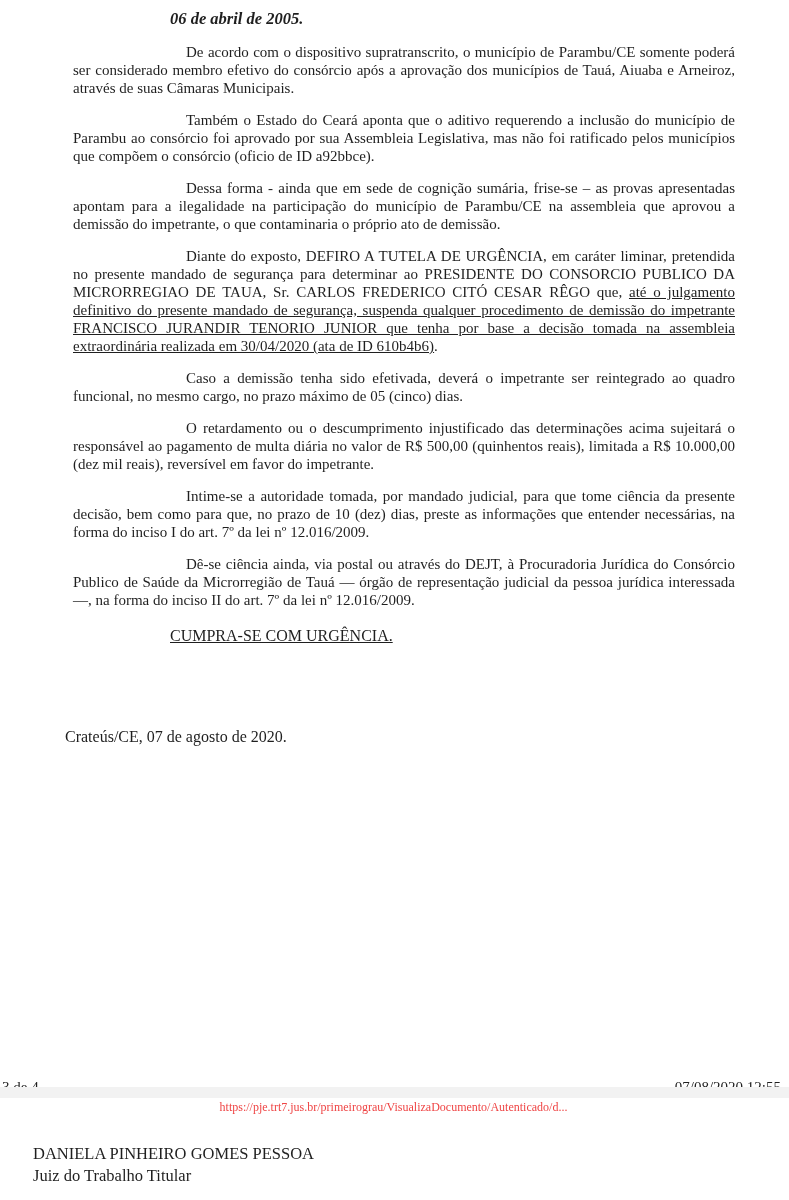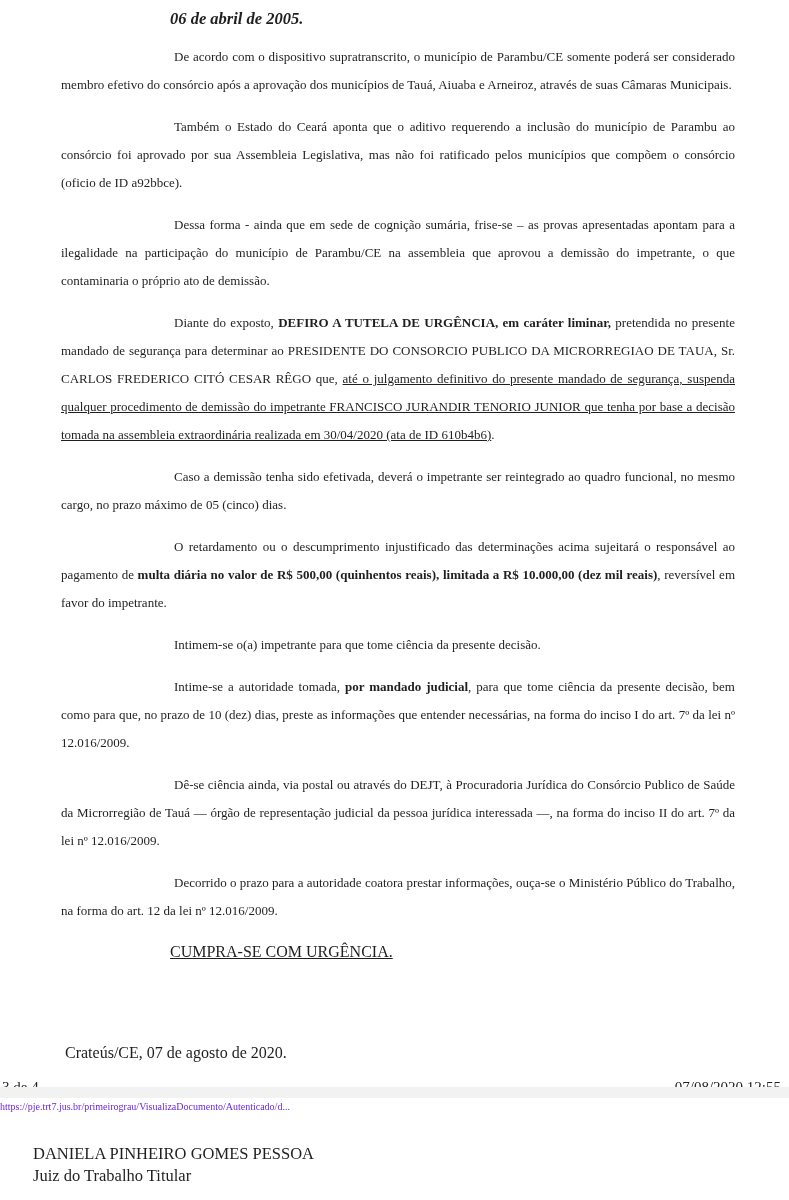--- a/index.html
+++ b/index.html
@@ -20,27 +20,27 @@
     padding-top: 8px;
   }
   .date-heading {
     margin: 0 0 0 113px;
     font-size: 16.5px;
     line-height: 21px;
     font-weight: bold;
     font-style: italic;
   }
   .para {
-    margin: 14px 0 0 4px;
-    font-size: 13px;
-    line-height: 28px;
+    margin: 14px 0 0 16px;
+    font-size: 15px;
+    line-height: 18px;
     text-align: justify;
     text-indent: 113px;
   }
-  .para b { font-weight: bold; }
+  .para b { font-weight: normal; }
   .u { text-decoration: underline; }
   .closing {
     margin: 16px 0 0 113px;
     font-size: 16px;
     line-height: 21px;
     font-weight: normal;
     text-decoration: underline;
   }
   .place-date {
     margin: 80px 0 0 8px;
@@ -68,24 +68,24 @@
     left: 0;
     width: 789px;
     height: 11px;
     background: #f2f2f2;
   }
   .url-line {
     position: absolute;
     top: 1099px;
     left: 0;
     width: 787px;
-    text-align: left;
-    font-size: 10px;
+    text-align: center;
+    font-size: 12px;
     line-height: 16px;
-    color: #6d28d9;
+    color: #ef4444;
   }
   .signature {
     position: absolute;
     top: 1143px;
     left: 0;
     width: 789px;
     font-size: 16.5px;
     line-height: 22px;
     padding-left: 33px;
   }
@@ -105,27 +105,25 @@
     <p class="para">Também o Estado do Ceará aponta que o aditivo requerendo a inclusão do município de Parambu ao consórcio foi aprovado por sua Assembleia Legislativa, mas não foi ratificado pelos municípios que compõem o consórcio (oficio de ID a92bbce).</p>
 
     <p class="para">Dessa forma - ainda que em sede de cognição sumária, frise-se – as provas apresentadas apontam para a ilegalidade na participação do município de Parambu/CE na assembleia que aprovou a demissão do impetrante, o que contaminaria o próprio ato de demissão.</p>
 
     <p class="para"><span>Diante do exposto, </span><b>DEFIRO A TUTELA DE URGÊNCIA, em caráter liminar,</b><span> pretendida no presente mandado de segurança para determinar ao PRESIDENTE DO CONSORCIO PUBLICO DA MICRORREGIAO DE TAUA, Sr. CARLOS FREDERICO CITÓ CESAR RÊGO que, </span><span class="u">até o julgamento definitivo do presente mandado de segurança, suspenda qualquer procedimento de demissão do impetrante FRANCISCO JURANDIR TENORIO JUNIOR que tenha por base a decisão tomada na assembleia extraordinária realizada em 30/04/2020 (ata de ID 610b4b6)</span><span>.</span></p>
 
     <p class="para">Caso a demissão tenha sido efetivada, deverá o impetrante ser reintegrado ao quadro funcional, no mesmo cargo, no prazo máximo de 05 (cinco) dias.</p>
 
     <p class="para"><span>O retardamento ou o descumprimento injustificado das determinações acima sujeitará o responsável ao pagamento de </span><b>multa diária no valor de R$ 500,00 (quinhentos reais), limitada a R$ 10.000,00 (dez mil reais)</b><span>, reversível em favor do impetrante.</span></p>
 
-    <p class="para">Intimem-se o(a) impetrante para que tome ciência da presente decisão.</p>
 
     <p class="para"><span>Intime-se a autoridade tomada, </span><b>por mandado judicial</b><span>, para que tome ciência da presente decisão, bem como para que, no prazo de 10 (dez) dias, preste as informações que entender necessárias, na forma do inciso I do art. 7º da lei nº 12.016/2009.</span></p>
 
     <p class="para">Dê-se ciência ainda, via postal ou através do DEJT, à Procuradoria Jurídica do Consórcio Publico de Saúde da Microrregião de Tauá — órgão de representação judicial da pessoa jurídica interessada —, na forma do inciso II do art. 7º da lei nº 12.016/2009.</p>
 
-    <p class="para">Decorrido o prazo para a autoridade coatora prestar informações, ouça-se o Ministério Público do Trabalho, na forma do art. 12 da lei nº 12.016/2009.</p>
 
     <p class="closing">CUMPRA-SE COM URGÊNCIA.</p>
 
     <p class="place-date">Crateús/CE, 07 de agosto de 2020.</p>
 
   </div>
 
   <div class="footer-row">
     <span class="footer-left">3 de 4</span>
     <span class="footer-right">07/08/2020 12:55</span>

